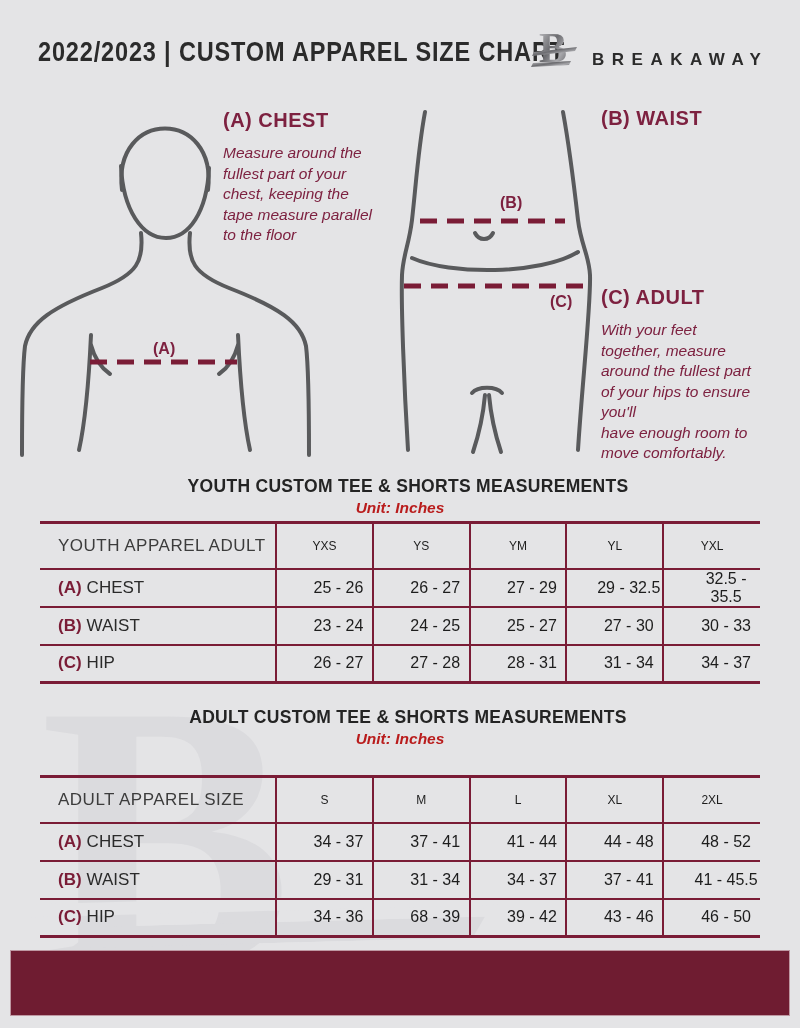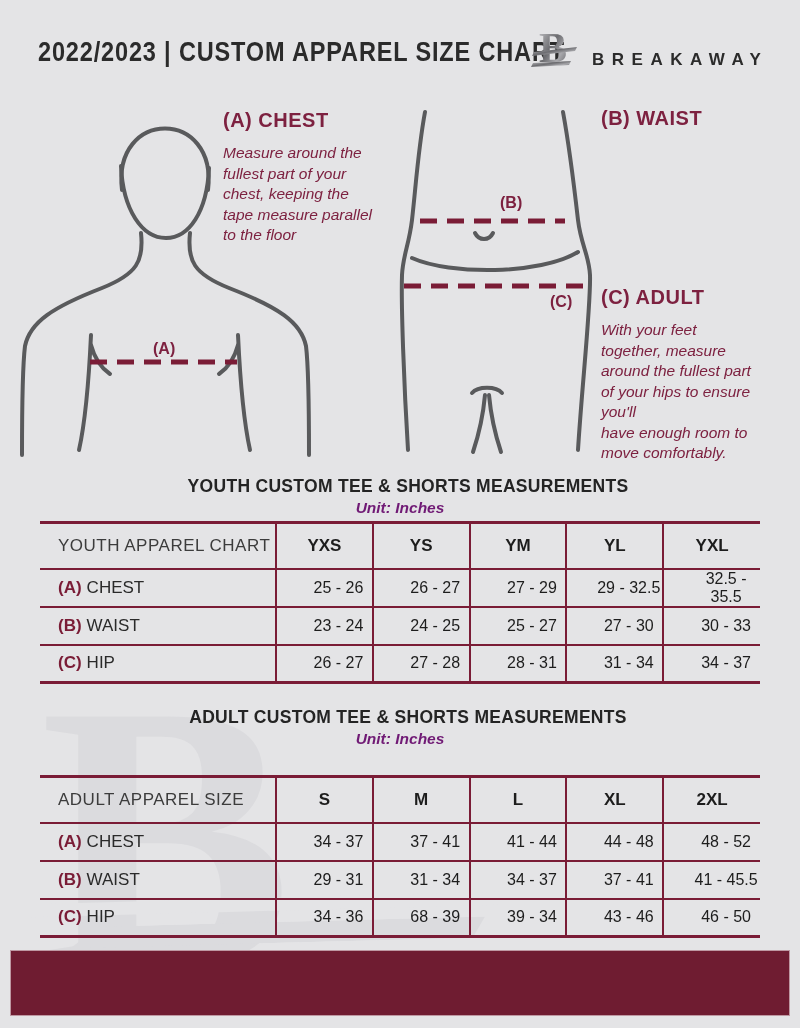--- a/index.html
+++ b/index.html
@@ -73,33 +73,33 @@
   .instr-b{left:601px;top:107px;width:200px;}
   .instr-c{left:601px;top:286px;width:200px;}
 
   
   .fig path{fill:none;stroke:var(--fig);stroke-width:4;stroke-linecap:round;}
   .fig .dash{stroke:var(--maroon);stroke-width:5;stroke-dasharray:17 10;stroke-linecap:butt;}
   .fig text{fill:var(--maroon-text);font-family:"Liberation Sans",sans-serif;font-size:16px;font-weight:bold;}
 
   
   .tbl-title{left:0;width:800px;text-align:center;font-size:17.5px;font-weight:bold;letter-spacing:.3px;color:#242424;padding-left:16px;}
-  .tbl-unit{left:0;width:800px;text-align:center;font-size:15.5px;font-weight:bold;font-style:italic;color:#701a75;}
+  .tbl-unit{left:0;width:800px;text-align:center;font-size:15.5px;font-weight:bold;font-style:italic;color:#b91c1c;}
   table.size-table{
     position:absolute;left:40px;width:720px;
     border-collapse:collapse;table-layout:fixed;
     border-top:3px solid var(--maroon);
     border-bottom:3px solid var(--maroon);
   }
   table.size-table col.c0{width:236px;}
   table.size-table th,table.size-table td{
     padding:0;text-align:center;vertical-align:middle;
     font-weight:normal;background:transparent;
   }
-  table.size-table th{height:46px;font-size:17px;font-weight:bold;color:#1d1d1d;}
+  table.size-table th{height:46px;font-size:12px;font-weight:normal;color:#1d1d1d;}
   table.size-table th.size-label{
     text-align:left;padding-left:18px;font-weight:normal;
     font-size:17px;letter-spacing:.5px;color:#3c3c3c;
   }
   table.size-table td{height:38px;font-size:16px;color:#1d1d1d;padding-left:28px;}
   table.size-table td.rowlabel{text-align:left;padding-left:18px;font-size:17px;color:#2a2a2a;}
   table.size-table td.rowlabel .pfx{color:var(--maroon);font-weight:bold;margin-right:5px;}
   table.size-table th+th,table.size-table td+td{border-left:2px solid var(--maroon);}
   table.size-table thead th{border-bottom:2px solid var(--maroon);}
   table.size-table tbody tr+tr td{border-top:2px solid var(--maroon);}
@@ -195,21 +195,21 @@
   <colgroup>
       <col class="c0">
       <col>
       <col>
       <col>
       <col>
       <col>
     </colgroup>
   <thead>
     <tr>
-      <th class="size-label">YOUTH APPAREL CHART</th>
+      <th class="size-label">YOUTH APPAREL ADULT</th>
       <th>YXS</th>
       <th>YS</th>
       <th>YM</th>
       <th>YL</th>
       <th>YXL</th>
     </tr>
   </thead>
   <tbody>
     <tr>
       <td class="rowlabel"><span class="pfx">(A)</span><span>CHEST</span></td>
@@ -273,20 +273,20 @@
       <td>29 - 31</td>
       <td>31 - 34</td>
       <td>34 - 37</td>
       <td>37 - 41</td>
       <td>41 - 45.5</td>
     </tr>
     <tr>
       <td class="rowlabel"><span class="pfx">(C)</span><span>HIP</span></td>
       <td>34 - 36</td>
       <td>68 - 39</td>
-      <td>39 - 34</td>
+      <td>39 - 42</td>
       <td>43 - 46</td>
       <td>46 - 50</td>
     </tr>
   </tbody>
 </table>
 
 <div class="abs footer-bar"></div>
 
 </body></html>

